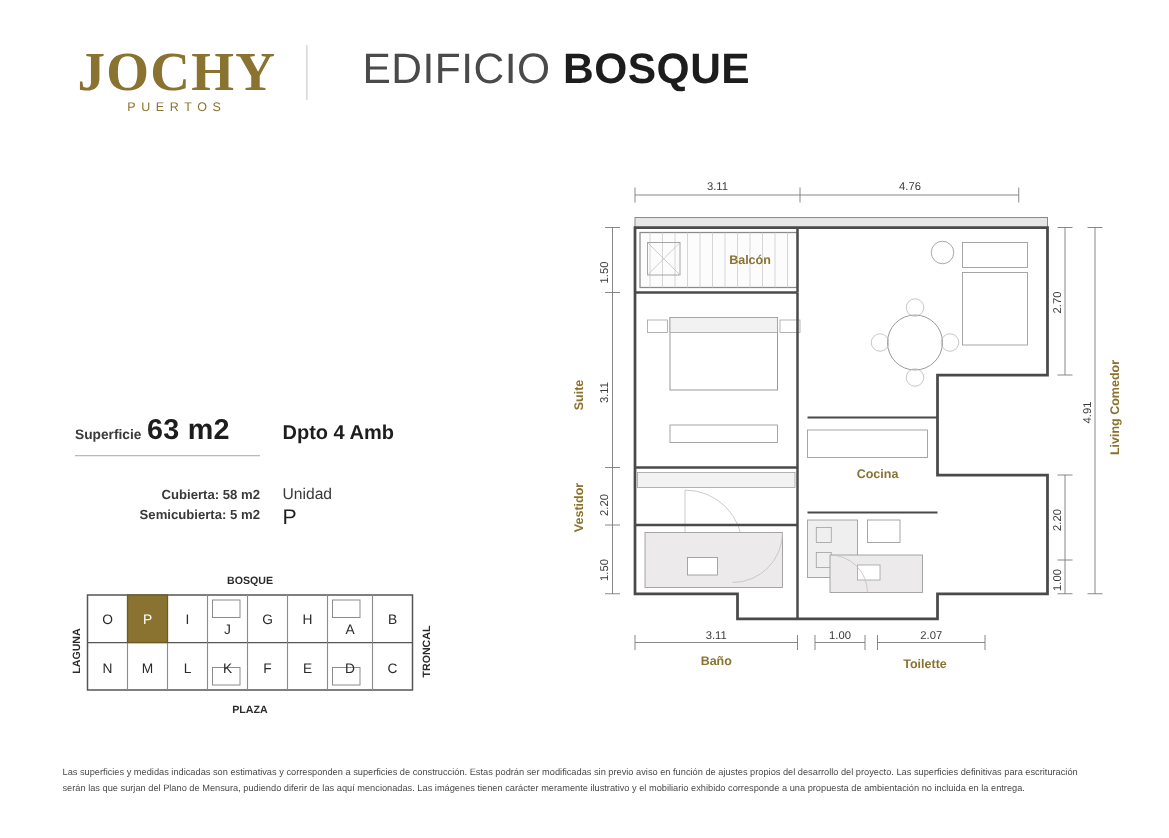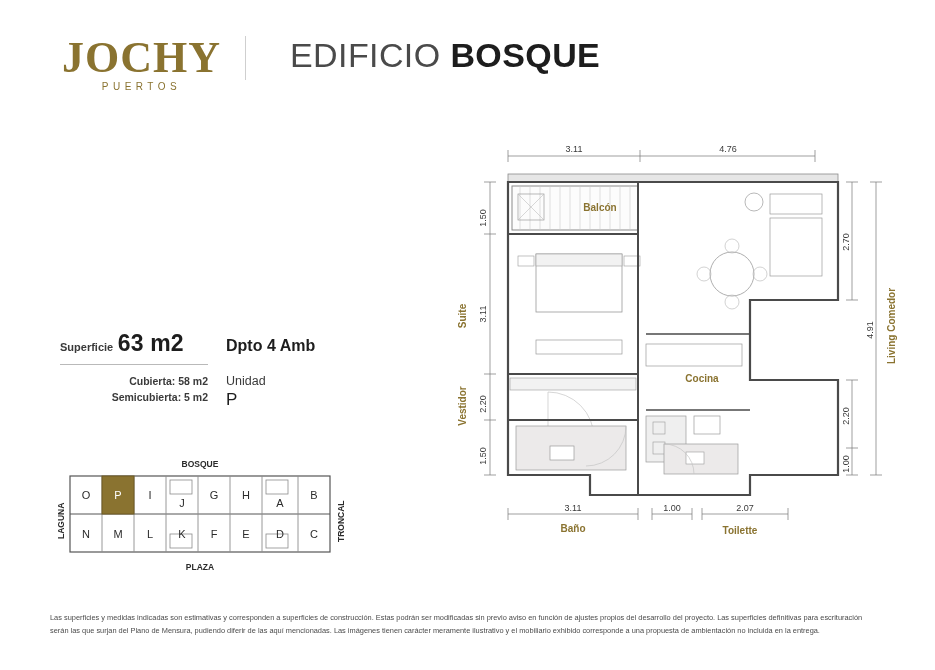--- a/index.html
+++ b/index.html
@@ -118,20 +118,21 @@
     margin: 7px 0 8px 0;
   }
   .surface-detail {
     font-size: 10.5px;
     font-weight: bold;
     color: #3a3a3a;
     line-height: 1.55;
     text-align: right;
     width: 148px;
     padding-right: 10px;
+    margin-top: 15px;
   }
   .unidad {
     font-size: 12.5px;
     color: #3a3a3a;
     padding-left: 8px;
   }
   .unidad-letter {
     font-size: 17px;
     color: #1d1d1d;
     padding-left: 8px;

